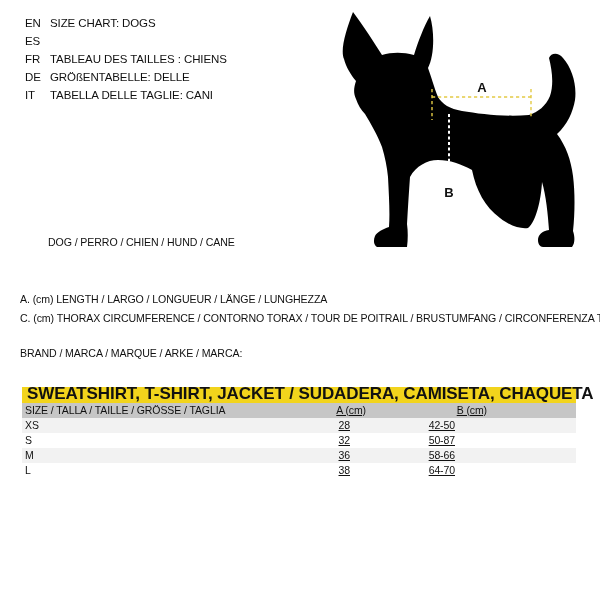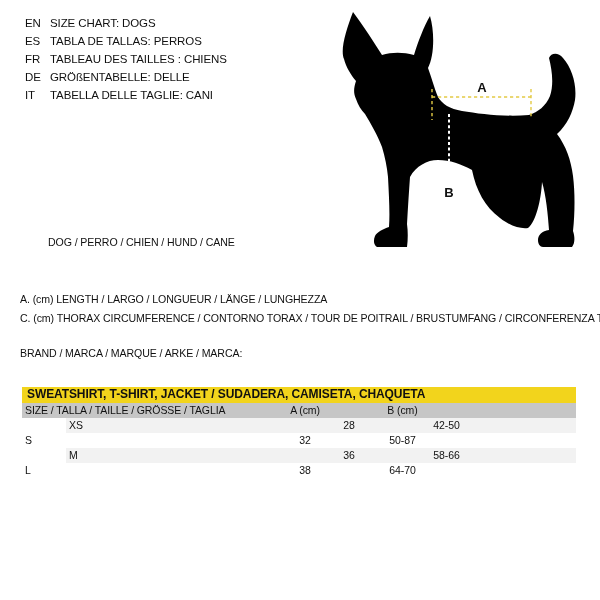--- a/index.html
+++ b/index.html
@@ -30,45 +30,44 @@
   }
   .subject-line { top: 236px; padding-left: 28px; }
   .measure-a-line { top: 293px; text-align: right; }
   .measure-c-line { top: 312px; }
   .brand-line { top: 347px; }
   
   .size-table { position: absolute; left: 22px; top: 387px; width: 554px; }
   .tbl-header {
     background: #F2D41C;
     padding: 1px 0 2px 5px;
-    font-weight: bold; font-size: 12px; line-height: 12.5px;
+    font-weight: bold; font-size: 17px; line-height: 12.5px;
     letter-spacing: -0.1px; white-space: nowrap;
   }
   .tbl-grid-row {
     display: grid;
     grid-template-columns: 238px 90px 105px 121px;
     height: 15px; line-height: 15px;
     font-size: 10.5px; letter-spacing: -0.1px;
   }
   .tbl-grid-row .c-size { padding-left: 3px; text-align: left; white-space: nowrap; }
-  .tbl-grid-row .c-a, .tbl-grid-row .c-b { text-align: center; }
-  .tbl-subheader { background: #C6C6C6; }
-  .tbl-row.alt { background: #F2F2F2; margin-left: 44px; }
+  .tbl-grid-row .c-a, .tbl-grid-row .c-b { text-align: right; text-decoration: underline; }
+  .tbl-subheader { background: #C6C6C6; gap: 16px; }
+  .tbl-row.alt { background: #F2F2F2; }
 </style>
 </head>
 <body>
 
 <div class="lang-list">
   <div class="lang-row">
     <span class="lang-code">EN</span>
     <span class="lang-label">SIZE CHART: DOGS</span>
   </div>
   <div class="lang-row">
     <span class="lang-code">ES</span>
-    <span class="lang-label">TABLA DE TALLAS: PERROS</span>
   </div>
   <div class="lang-row">
     <span class="lang-code">FR</span>
     <span class="lang-label">TABLEAU DES TAILLES : CHIENS</span>
   </div>
   <div class="lang-row">
     <span class="lang-code">DE</span>
     <span class="lang-label">GRÖßENTABELLE: DELLE</span>
   </div>
   <div class="lang-row">

